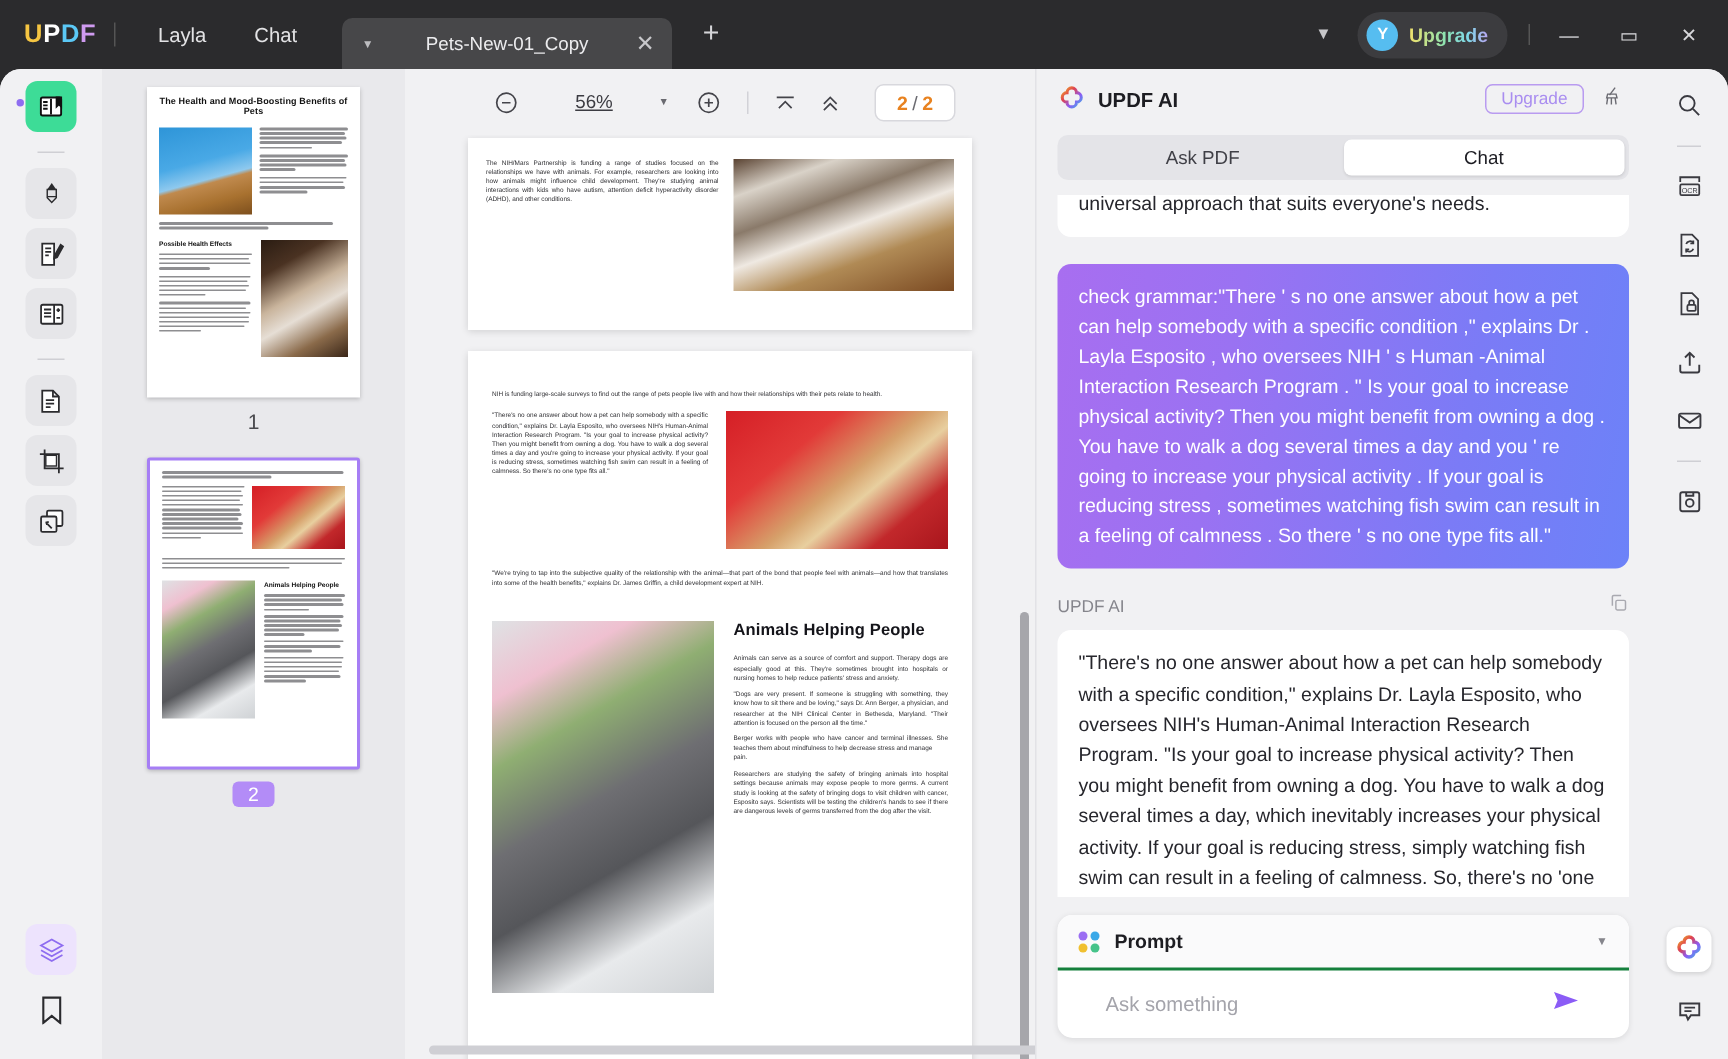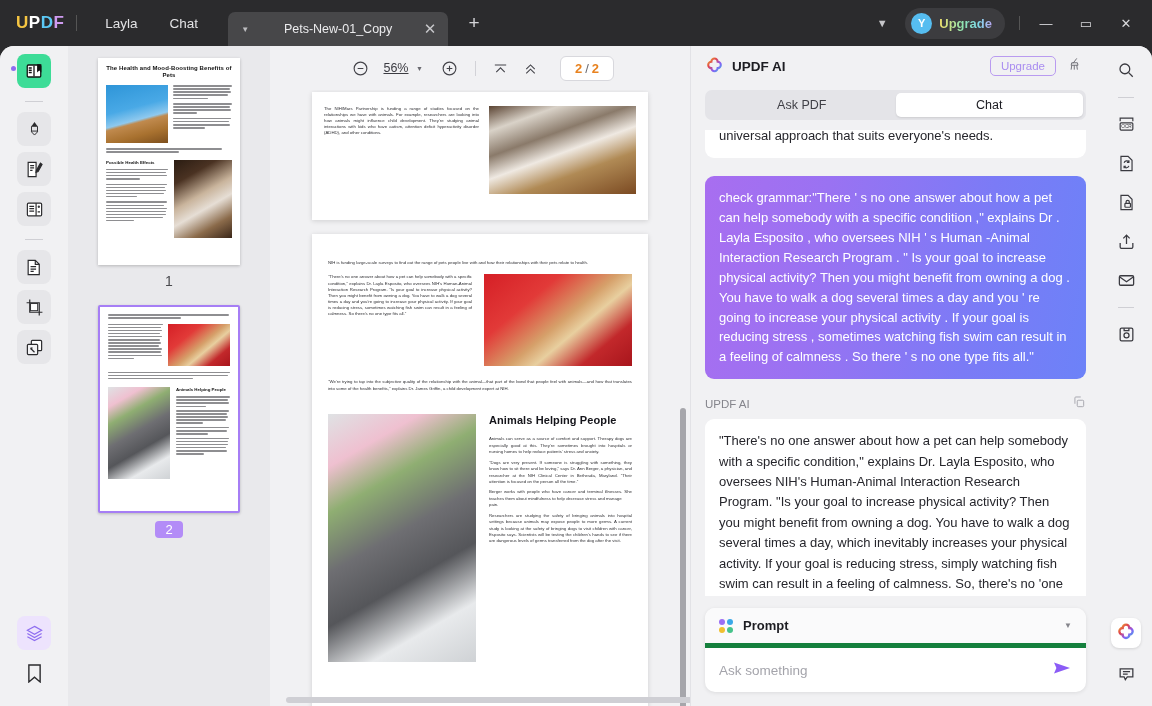--- a/index.html
+++ b/index.html
@@ -119,21 +119,21 @@
   
   .viewer { flex: 1; display: flex; flex-direction: column; background: #f1f1f3; min-width: 0; position: relative; }
   .doctoolbar {
     height: 44px; display: flex; align-items: center; justify-content: center;
     gap: 0; background: #f1f1f3; flex-shrink: 0;
   }
   .tb-ic {
     width: 30px; height: 30px; border-radius: 6px; display: flex; align-items: center;
     justify-content: center; color: #44444a; cursor: pointer; font-size: 15px;
   }
-  .zoomval { font-size: 12.5px; color: #3c3c42; min-width: 40px; text-align: center; margin: 0 0; text-decoration: underline; }
+  .zoomval { font-size: 12.5px; color: #3c3c42; min-width: 40px; text-align: center; margin: 0 23px; text-decoration: underline; }
   .tiny-caret { font-size: 7px; color: #6a6a70; cursor: pointer; margin-right: 12px; }
   .vsep { width: 1px; height: 15px; background: #d2d2d7; margin: 0 10px; }
   .pagebox {
     margin-left: 14px; background: #fff; border: 1px solid #d8d8dd; border-radius: 6px;
     padding: 4px 14px; font-size: 13px; color: #2f2f35; display: flex; gap: 3px;
   }
   .pagebox .cur { color: #e8821f; font-weight: 600; }
   .pagebox .tot { color: #e8821f; font-weight: 600; }
   .pagebox .sl { color: #6a6a70; }
 
@@ -202,28 +202,28 @@
     background: #fff; border-radius: 9px; padding: 12px 14px;
     font-size: 13px; line-height: 1.57; color: #26262c;
   }
 
   .promptbox {
     margin: 12px 14px 14px; background: #fff; border-radius: 10px;
     box-shadow: 0 1px 4px rgba(0,0,0,.09); overflow: hidden;
   }
   .prompt-head {
     display: flex; align-items: center; padding: 10px 14px 10px 14px;
-    border-bottom: 5px solid #15803d; background: #fafafb;
+    border-bottom: 2px solid #15803d; background: #fafafb;
   }
   .dots { width: 14px; height: 14px; display: grid; grid-template-columns: 6px 6px;
           grid-template-rows: 6px 6px; gap: 2px; margin-right: 10px; }
   .dots i { border-radius: 50%; display: block; }
   .prompt-title { font-size: 13px; font-weight: bold; color: #1d1d22; }
   .prompt-caret { margin-left: auto; font-size: 8px; color: #85858c; cursor: pointer; }
-  .prompt-input { display: flex; align-items: center; padding: 12px 14px; }
+  .prompt-input { display: flex; align-items: center; padding: 12px 32px; }
   .prompt-input input {
     flex: 1; border: none; outline: none; font-size: 13.5px; color: #2c2c32;
     font-family: "Liberation Sans", sans-serif; background: transparent;
   }
   .prompt-input input::placeholder { color: #a4a4ab; }
   .send { cursor: pointer; }
 
   
   .rrail {
     width: 52px; background: #f1f1f3; display: flex; flex-direction: column;

